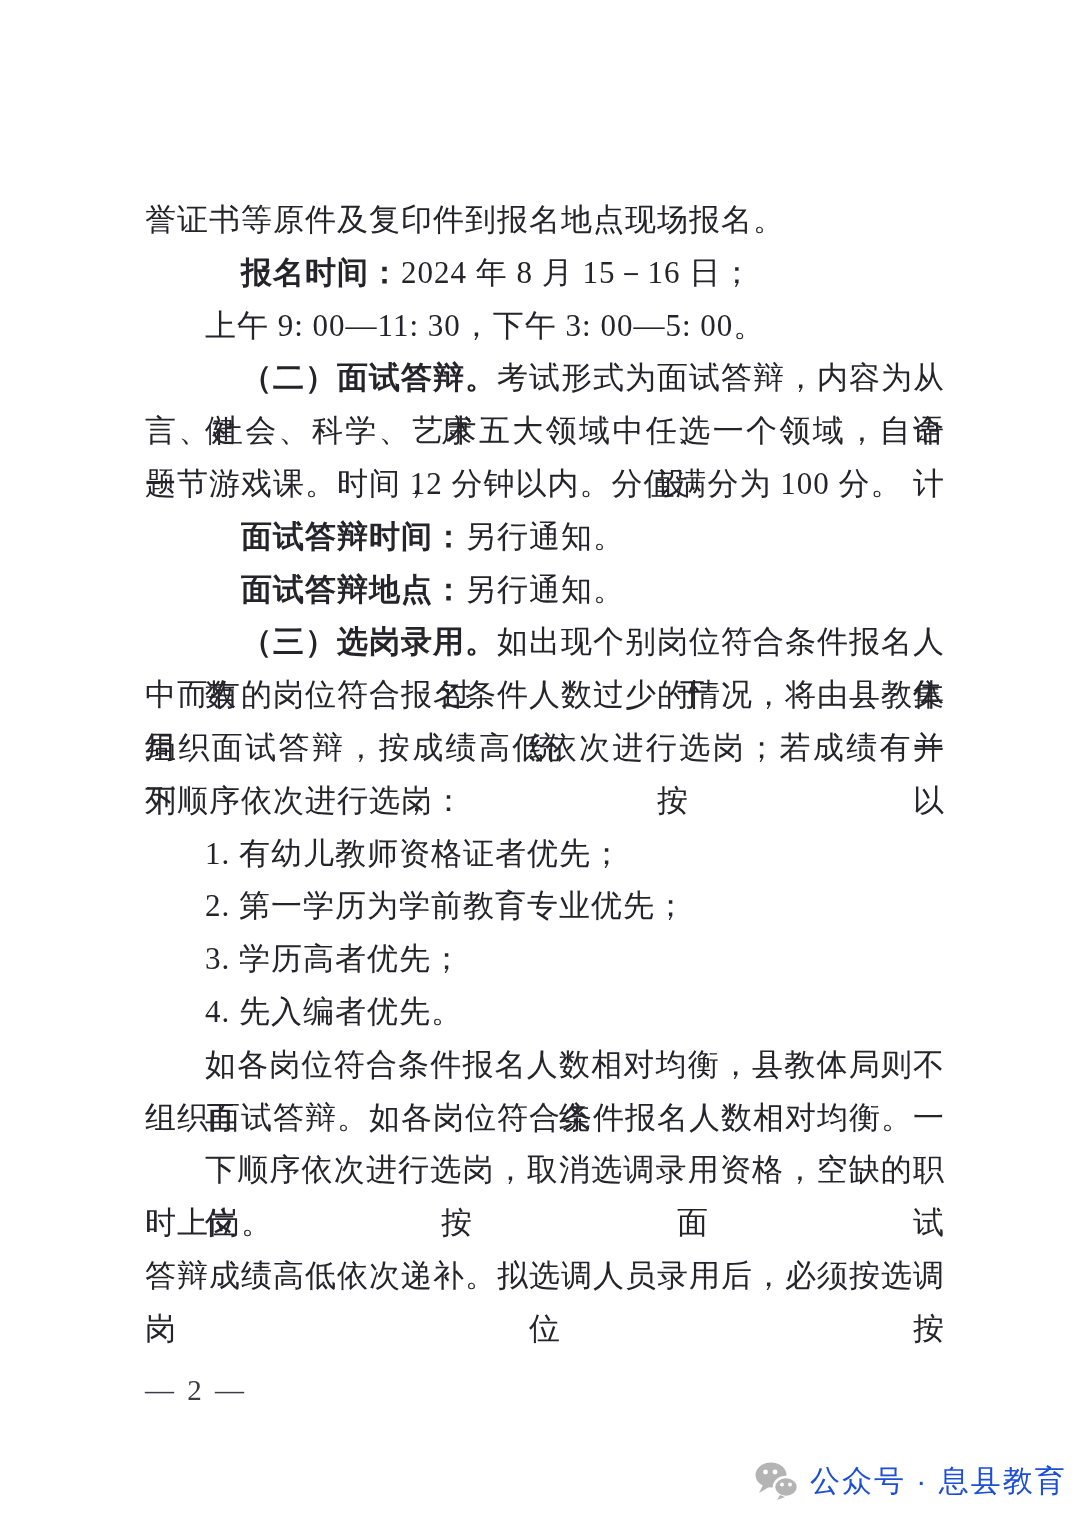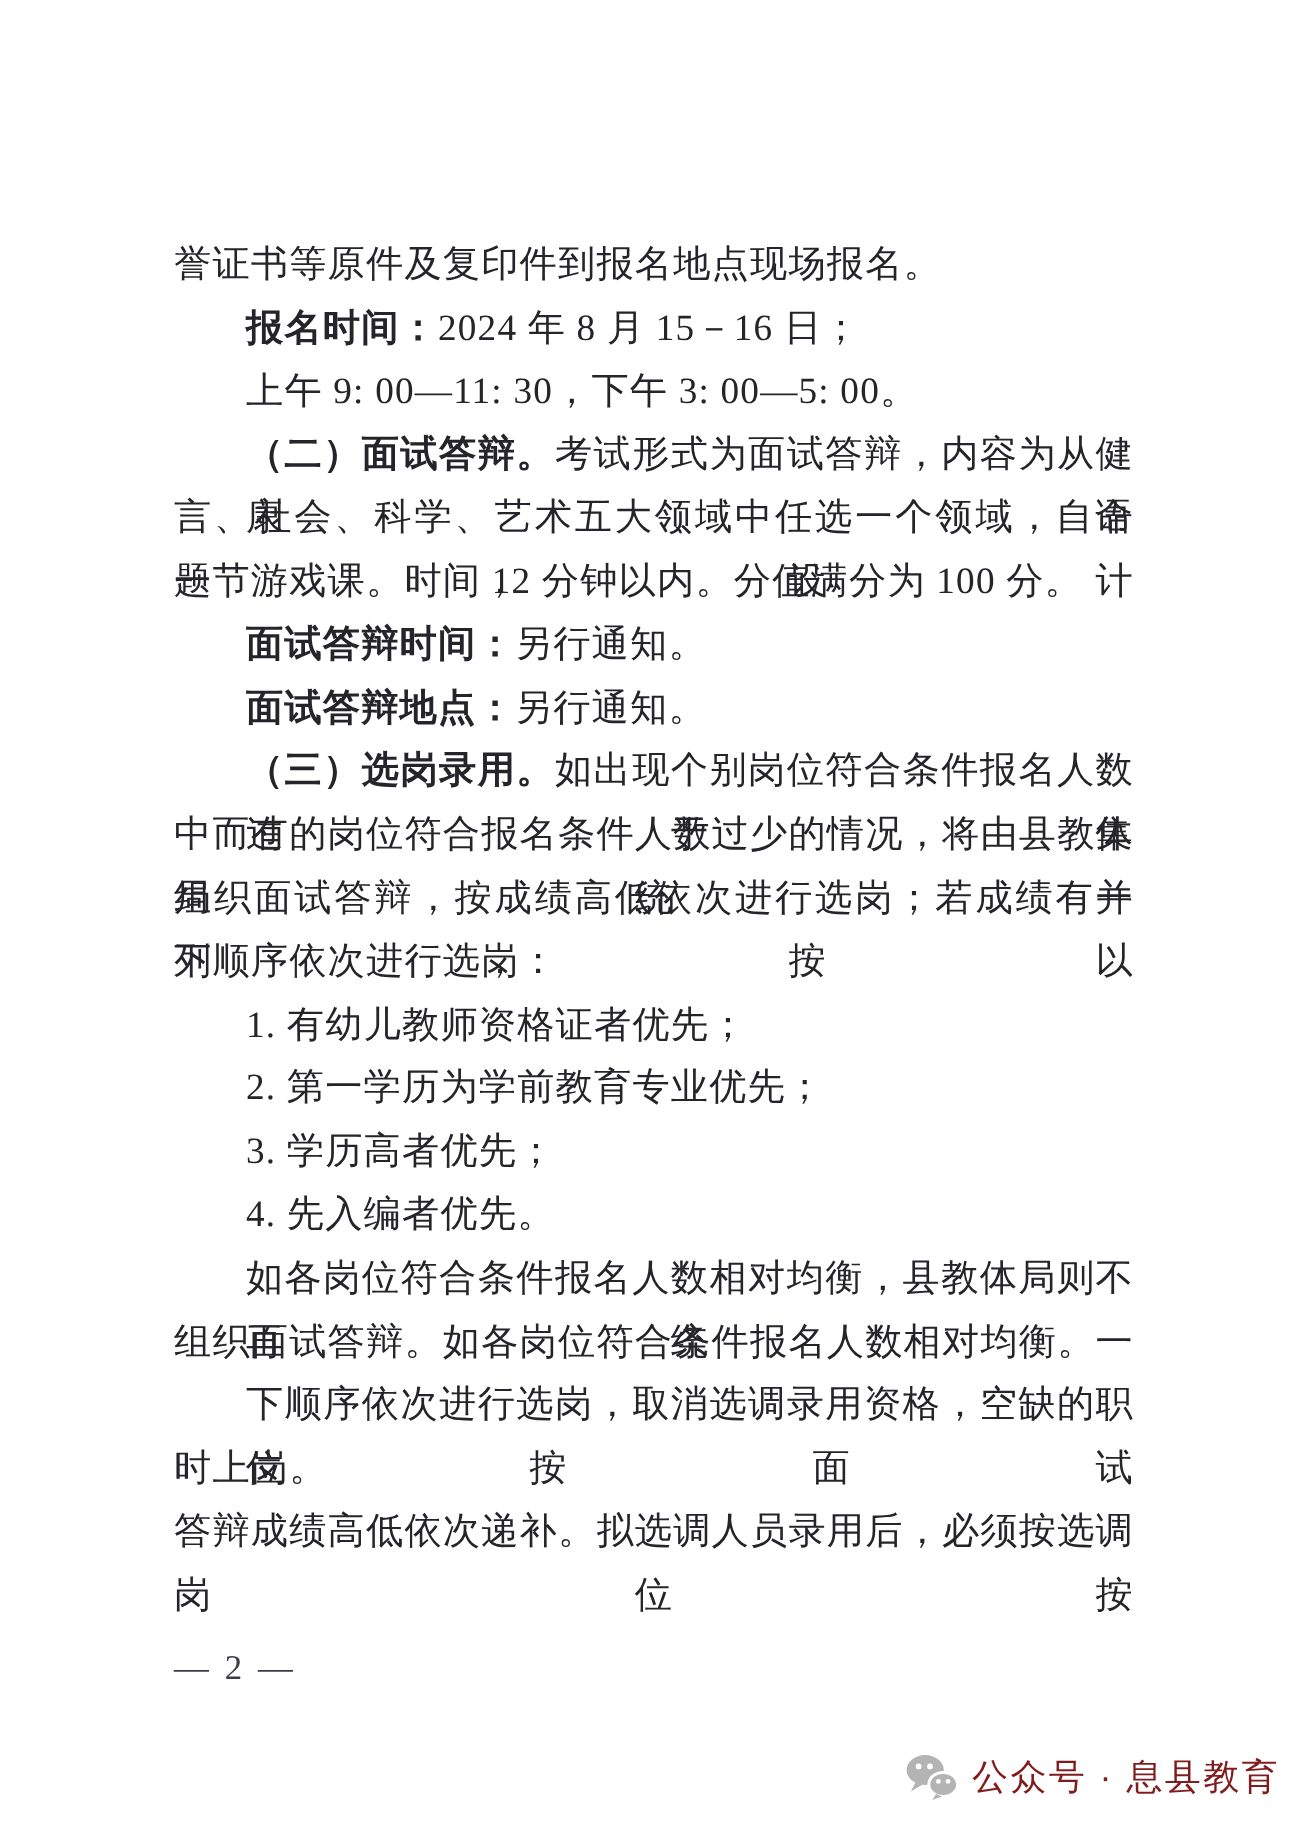--- a/index.html
+++ b/index.html
@@ -31,20 +31,21 @@
   .line.justify {
     white-space: normal;
     text-align: justify;
     text-align-last: justify;
   }
   .line.indent {
     padding-left: 60px;
   }
   .b {
     font-weight: 700;
+    margin-left: 36px;
   }
   .pagenum {
     position: absolute;
     left: 145px;
     top: 1374px;
     font-size: 29px;
     letter-spacing: 3px;
     color: #3c3c46;
   }
   .watermark {
@@ -53,21 +54,21 @@
     top: 1462px;
     height: 38px;
     display: flex;
     align-items: center;
     gap: 10px;
   }
   .watermark .wm-text {
     font-family: "Liberation Sans", "DejaVu Sans", sans-serif;
     font-size: 30px;
     letter-spacing: 2px;
-    color: #7f1d1d;
+    color: #1d4ed8;
     white-space: nowrap;
   }
   .wm-icon { display: block; }
 </style>
 </head>
 <body>
 
 <div class="doc">
   <div class="line"><span>誉证书等原件及复印件到报名地点现场报名。</span></div>
   <div class="line indent"><span class="b">报名时间：</span><span>2024 年 8 月 15－16 日；</span></div>

